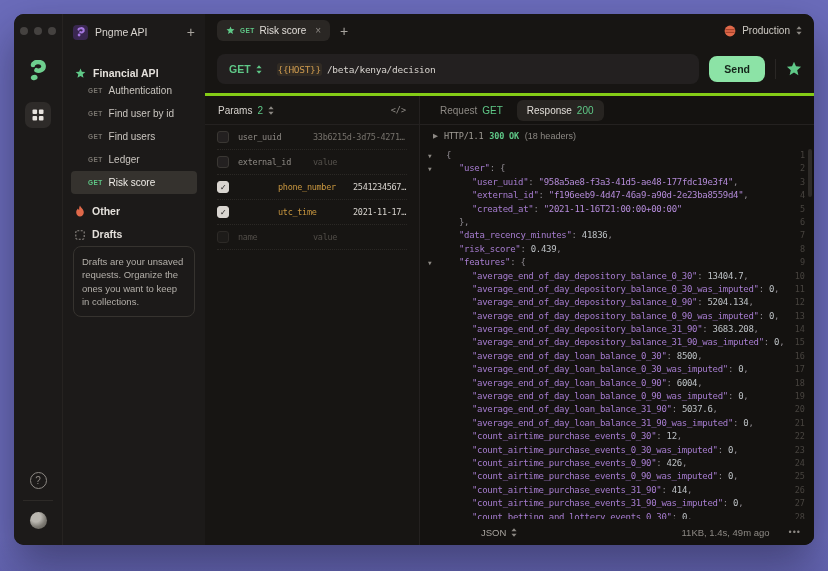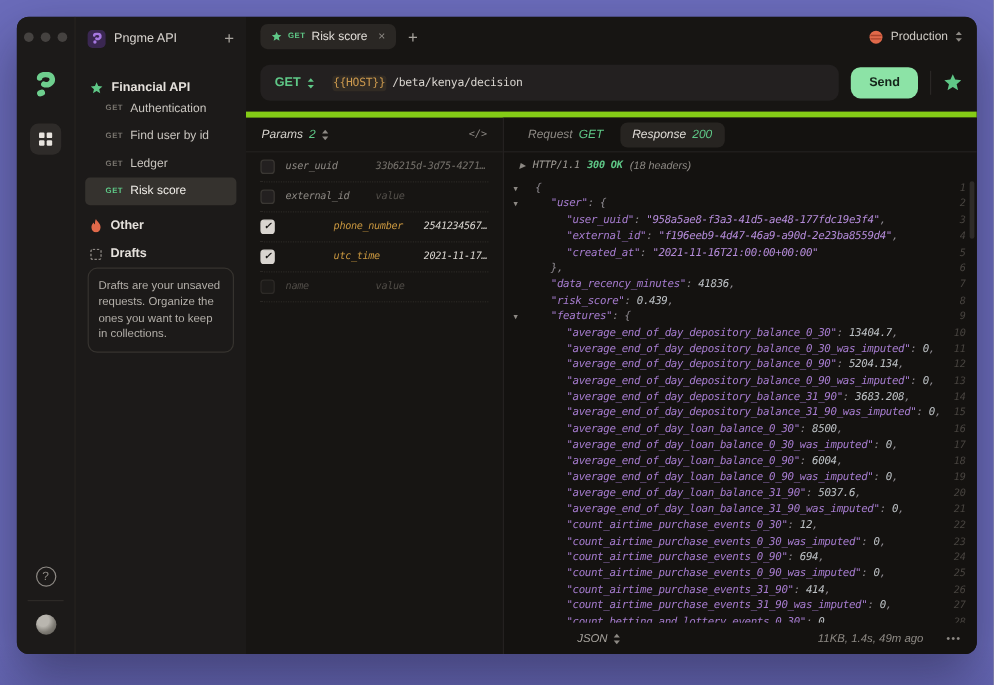--- a/index.html
+++ b/index.html
@@ -54,21 +54,21 @@
   .updown.green { color:#5fc887; }
   
   .urlrow { padding:7px 12px 9px; display:flex; align-items:center; gap:10px; }
   .urlbar { flex:1; height:30px; background:#232020; border-radius:8px; display:flex; align-items:center; padding:0 12px; gap:5px; min-width:0; }
   .method { font-size:10.5px; font-weight:700; color:#5fc887; }
   .hostvar { font-family:"DejaVu Sans Mono", monospace; font-size:9.5px; color:#cd9a4e; background:rgba(205,154,78,.09); border-radius:3px; padding:1px 1px; margin-left:10px; letter-spacing:-.3px; }
   .path { font-family:"DejaVu Sans Mono", monospace; font-size:9.5px; color:#d8d4cf; letter-spacing:-.3px; }
   .send { height:26px; padding:0 15px; background:#8ce3a6; color:#14251a; border:none; border-radius:8px; font-family:"Liberation Sans",sans-serif; font-size:10.5px; font-weight:700; cursor:pointer; }
   .vdiv { width:1px; height:20px; background:#2a2725; }
   
-  .content { flex:1; display:flex; min-height:0; border-top:5px solid #84cc16;font-style:italic; }
+  .content { flex:1; display:flex; min-height:0; border-top:3px solid #84cc16; }
   .params { width:215px; border-right:1px solid #242120; flex-shrink:0; display:flex; flex-direction:column; }
   .p-header { height:29px; display:flex; align-items:center; gap:5px; padding:0 13px; border-bottom:1px solid #242120; }
   .p-title { font-size:10px; color:#d8d4cf; }
   .green { color:#5fc887; }
   .p-spacer { flex:1; }
   .code-ic { font-family:"DejaVu Sans Mono", monospace; font-size:8.5px; color:#8d8984; }
   .p-row { height:25px; display:flex; align-items:center; gap:9px; margin:0 12px; border-bottom:1px dotted #2b2825; font-family:"DejaVu Sans Mono", monospace; font-size:8.5px; letter-spacing:-.3px; white-space:nowrap; }
   .cbx { width:12px; height:12px; border-radius:3px; flex-shrink:0; border:1px solid #3a3733; background:#232020; display:flex; align-items:center; justify-content:center; font-size:9px; color:#1a1817; cursor:pointer; }
   .cbx.on { background:#d9d5d0; border-color:#d9d5d0; font-weight:700; }
   .p-name { width:66px; flex-shrink:0; overflow:hidden; text-overflow:ellipsis; }
@@ -151,20 +151,24 @@
         <span>Financial API</span>
       </div>
       <div>
           <div class="req-row">
             <span class="req-method">GET</span>
             <span class="req-label">Authentication</span>
           </div>
           <div class="req-row">
             <span class="req-method">GET</span>
             <span class="req-label">Find user by id</span>
+          </div>
+          <div class="req-row">
+            <span class="req-method">GET</span>
+            <span class="req-label">Find users</span>
           </div>
           <div class="req-row">
             <span class="req-method">GET</span>
             <span class="req-label">Ledger</span>
           </div>
           <div class="req-row selected">
             <span class="req-method">GET</span>
             <span class="req-label">Risk score</span>
           </div>
         </div>
@@ -310,21 +314,21 @@
               <div class="jline" style="padding-left: 52px;"><span class="tk-key">"average_end_of_day_depository_balance_31_90"</span><span class="tk-pun">: </span><span class="tk-num">3683.208</span><span class="tk-pun">,</span><span class="lnum">14</span></div>
               <div class="jline" style="padding-left: 52px;"><span class="tk-key">"average_end_of_day_depository_balance_31_90_was_imputed"</span><span class="tk-pun">: </span><span class="tk-num">0</span><span class="tk-pun">,</span><span class="lnum">15</span></div>
               <div class="jline" style="padding-left: 52px;"><span class="tk-key">"average_end_of_day_loan_balance_0_30"</span><span class="tk-pun">: </span><span class="tk-num">8500</span><span class="tk-pun">,</span><span class="lnum">16</span></div>
               <div class="jline" style="padding-left: 52px;"><span class="tk-key">"average_end_of_day_loan_balance_0_30_was_imputed"</span><span class="tk-pun">: </span><span class="tk-num">0</span><span class="tk-pun">,</span><span class="lnum">17</span></div>
               <div class="jline" style="padding-left: 52px;"><span class="tk-key">"average_end_of_day_loan_balance_0_90"</span><span class="tk-pun">: </span><span class="tk-num">6004</span><span class="tk-pun">,</span><span class="lnum">18</span></div>
               <div class="jline" style="padding-left: 52px;"><span class="tk-key">"average_end_of_day_loan_balance_0_90_was_imputed"</span><span class="tk-pun">: </span><span class="tk-num">0</span><span class="tk-pun">,</span><span class="lnum">19</span></div>
               <div class="jline" style="padding-left: 52px;"><span class="tk-key">"average_end_of_day_loan_balance_31_90"</span><span class="tk-pun">: </span><span class="tk-num">5037.6</span><span class="tk-pun">,</span><span class="lnum">20</span></div>
               <div class="jline" style="padding-left: 52px;"><span class="tk-key">"average_end_of_day_loan_balance_31_90_was_imputed"</span><span class="tk-pun">: </span><span class="tk-num">0</span><span class="tk-pun">,</span><span class="lnum">21</span></div>
               <div class="jline" style="padding-left: 52px;"><span class="tk-key">"count_airtime_purchase_events_0_30"</span><span class="tk-pun">: </span><span class="tk-num">12</span><span class="tk-pun">,</span><span class="lnum">22</span></div>
               <div class="jline" style="padding-left: 52px;"><span class="tk-key">"count_airtime_purchase_events_0_30_was_imputed"</span><span class="tk-pun">: </span><span class="tk-num">0</span><span class="tk-pun">,</span><span class="lnum">23</span></div>
-              <div class="jline" style="padding-left: 52px;"><span class="tk-key">"count_airtime_purchase_events_0_90"</span><span class="tk-pun">: </span><span class="tk-num">694</span><span class="tk-pun">,</span><span class="lnum">24</span></div>
+              <div class="jline" style="padding-left: 52px;"><span class="tk-key">"count_airtime_purchase_events_0_90"</span><span class="tk-pun">: </span><span class="tk-num">426</span><span class="tk-pun">,</span><span class="lnum">24</span></div>
               <div class="jline" style="padding-left: 52px;"><span class="tk-key">"count_airtime_purchase_events_0_90_was_imputed"</span><span class="tk-pun">: </span><span class="tk-num">0</span><span class="tk-pun">,</span><span class="lnum">25</span></div>
               <div class="jline" style="padding-left: 52px;"><span class="tk-key">"count_airtime_purchase_events_31_90"</span><span class="tk-pun">: </span><span class="tk-num">414</span><span class="tk-pun">,</span><span class="lnum">26</span></div>
               <div class="jline" style="padding-left: 52px;"><span class="tk-key">"count_airtime_purchase_events_31_90_was_imputed"</span><span class="tk-pun">: </span><span class="tk-num">0</span><span class="tk-pun">,</span><span class="lnum">27</span></div>
               <div class="jline" style="padding-left: 52px;"><span class="tk-key">"count_betting_and_lottery_events_0_30"</span><span class="tk-pun">: </span><span class="tk-num">0</span><span class="tk-pun">,</span><span class="lnum">28</span></div>
             </div>
           <div class="scrollthumb"></div>
         </div>
         <div class="r-footer">
           <span class="f-format">JSON</span>
           <span class="updown">

